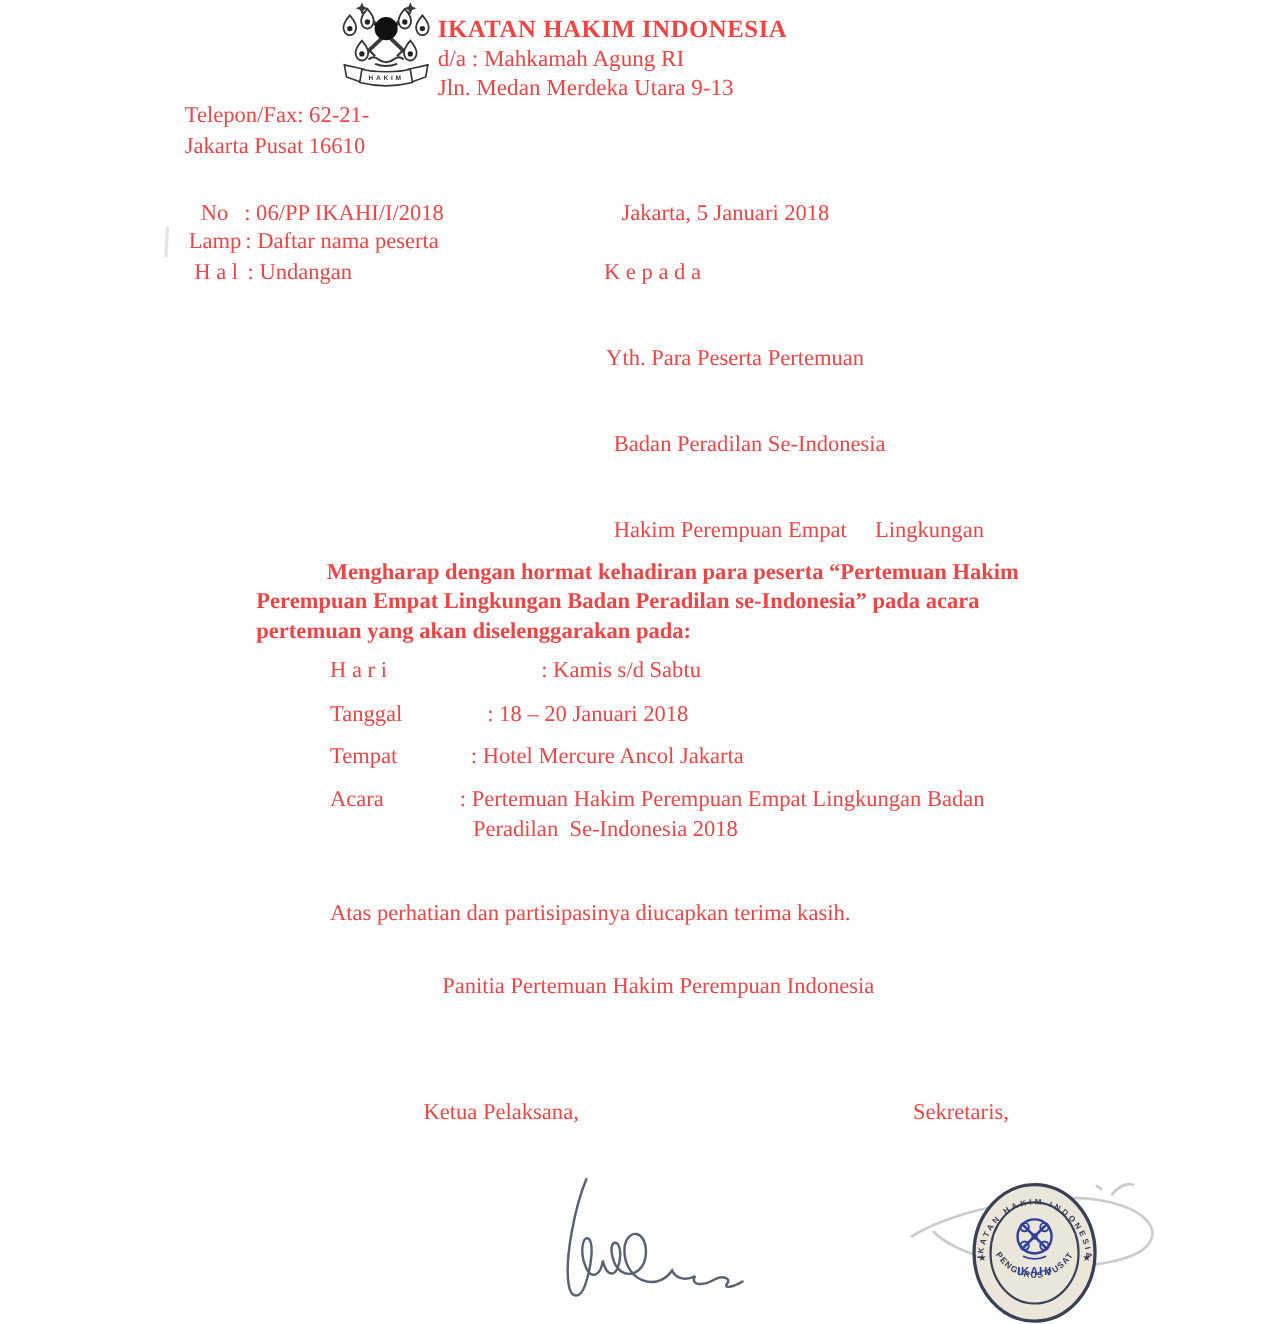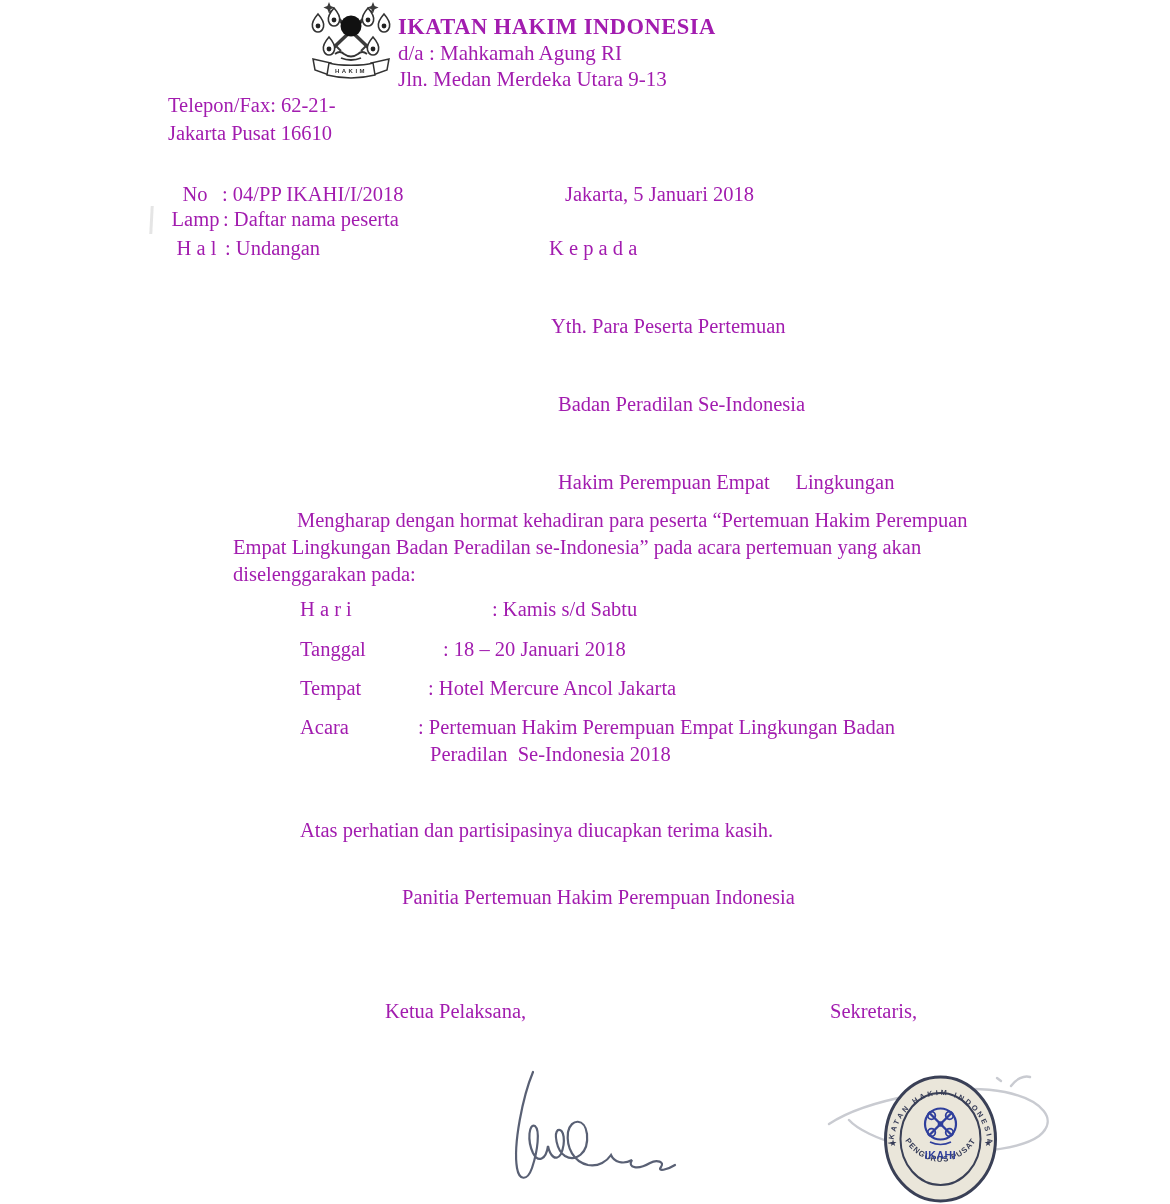--- a/index.html
+++ b/index.html
@@ -1,37 +1,37 @@
 <!DOCTYPE html>
 <html><head>
 <meta charset="utf-8">
 <style>
   html,body{margin:0;padding:0;background:#ffffff;}
   .page{
     position:relative;width:1170px;height:1204px;background:#ffffff;overflow:hidden;
-    font-family:"Liberation Serif","DejaVu Serif",serif;color:#a21caf;
+    font-family:"Liberation Serif","DejaVu Serif",serif;color:#ef4444;
   }
   .abs{position:absolute;}
   .t{font-size:20.5px;line-height:26px;white-space:pre;}
   .org{left:398px;top:13px;}
   .org-name{font-size:22.5px;font-weight:bold;letter-spacing:.5px;line-height:27px;white-space:pre;}
   .org-line{font-size:21px;line-height:26px;white-space:pre;}
   .contact{left:168px;top:91px;}
   .contact div{font-size:20.5px;line-height:28px;white-space:pre;}
   .metarow{left:168px;display:flex;text-align:center;}
   .metarow .lbl{display:inline-block;white-space:pre;}
   .metarow .val{white-space:pre;}
   .w54{width:54px;} .w55{width:55px;} .w57{width:57px;}
   .date{left:565px;top:181px;}
   .kepada{left:549px;top:235px;}
   .recip{left:551px;top:261px;}
   .recip .r2{padding-left:7px;}
   .bodypara{
     left:233px;top:507px;width:740px;font-size:20.5px;line-height:27px;
-    text-indent:64px;text-align:left;white-space:normal;
+    text-indent:64px;text-align:left;white-space:normal;font-weight:bold;
   }
   .detrow{left:300px;display:flex;}
   .detrow .lbl{display:inline-block;white-space:pre;}
   .lw192{width:192px;} .lw143{width:143px;} .lw128{width:128px;} .lw118{width:118px;}
   .thanks{left:300px;top:817px;}
   .panitia{left:402px;top:884px;}
   .sig-title-left{left:385px;top:998px;}
   .sig-title-right{left:830px;top:998px;}
   .scan-artifact{left:150px;top:206px;width:3px;height:28px;background:#cfcfcf;opacity:.55;transform:rotate(3deg);}
   svg text{font-family:"Liberation Sans","DejaVu Sans",sans-serif;}
@@ -93,21 +93,21 @@
     <div class="org-line">Jln. Medan Merdeka Utara 9-13</div>
   </div>
   <div class="abs contact">
     <div>Telepon/Fax: 62-21-</div>
     <div>Jakarta Pusat 16610</div>
   </div>
 
   <div class="abs scan-artifact"></div>
 
   <div class="abs t metarow" style="top:181px">
-    <span class="lbl w54">No</span><span class="val">: 04/PP IKAHI/I/2018</span>
+    <span class="lbl w54">No</span><span class="val">: 06/PP IKAHI/I/2018</span>
   </div>
   <div class="abs t date">Jakarta, 5 Januari 2018</div>
   <div class="abs t metarow" style="top:206px">
     <span class="lbl w55">Lamp</span><span class="val">: Daftar nama peserta</span>
   </div>
   <div class="abs t metarow" style="top:235px">
     <span class="lbl w57">H a l</span><span class="val">: Undangan</span>
   </div>
 
   <div class="abs t kepada">K e p a d a</div>

